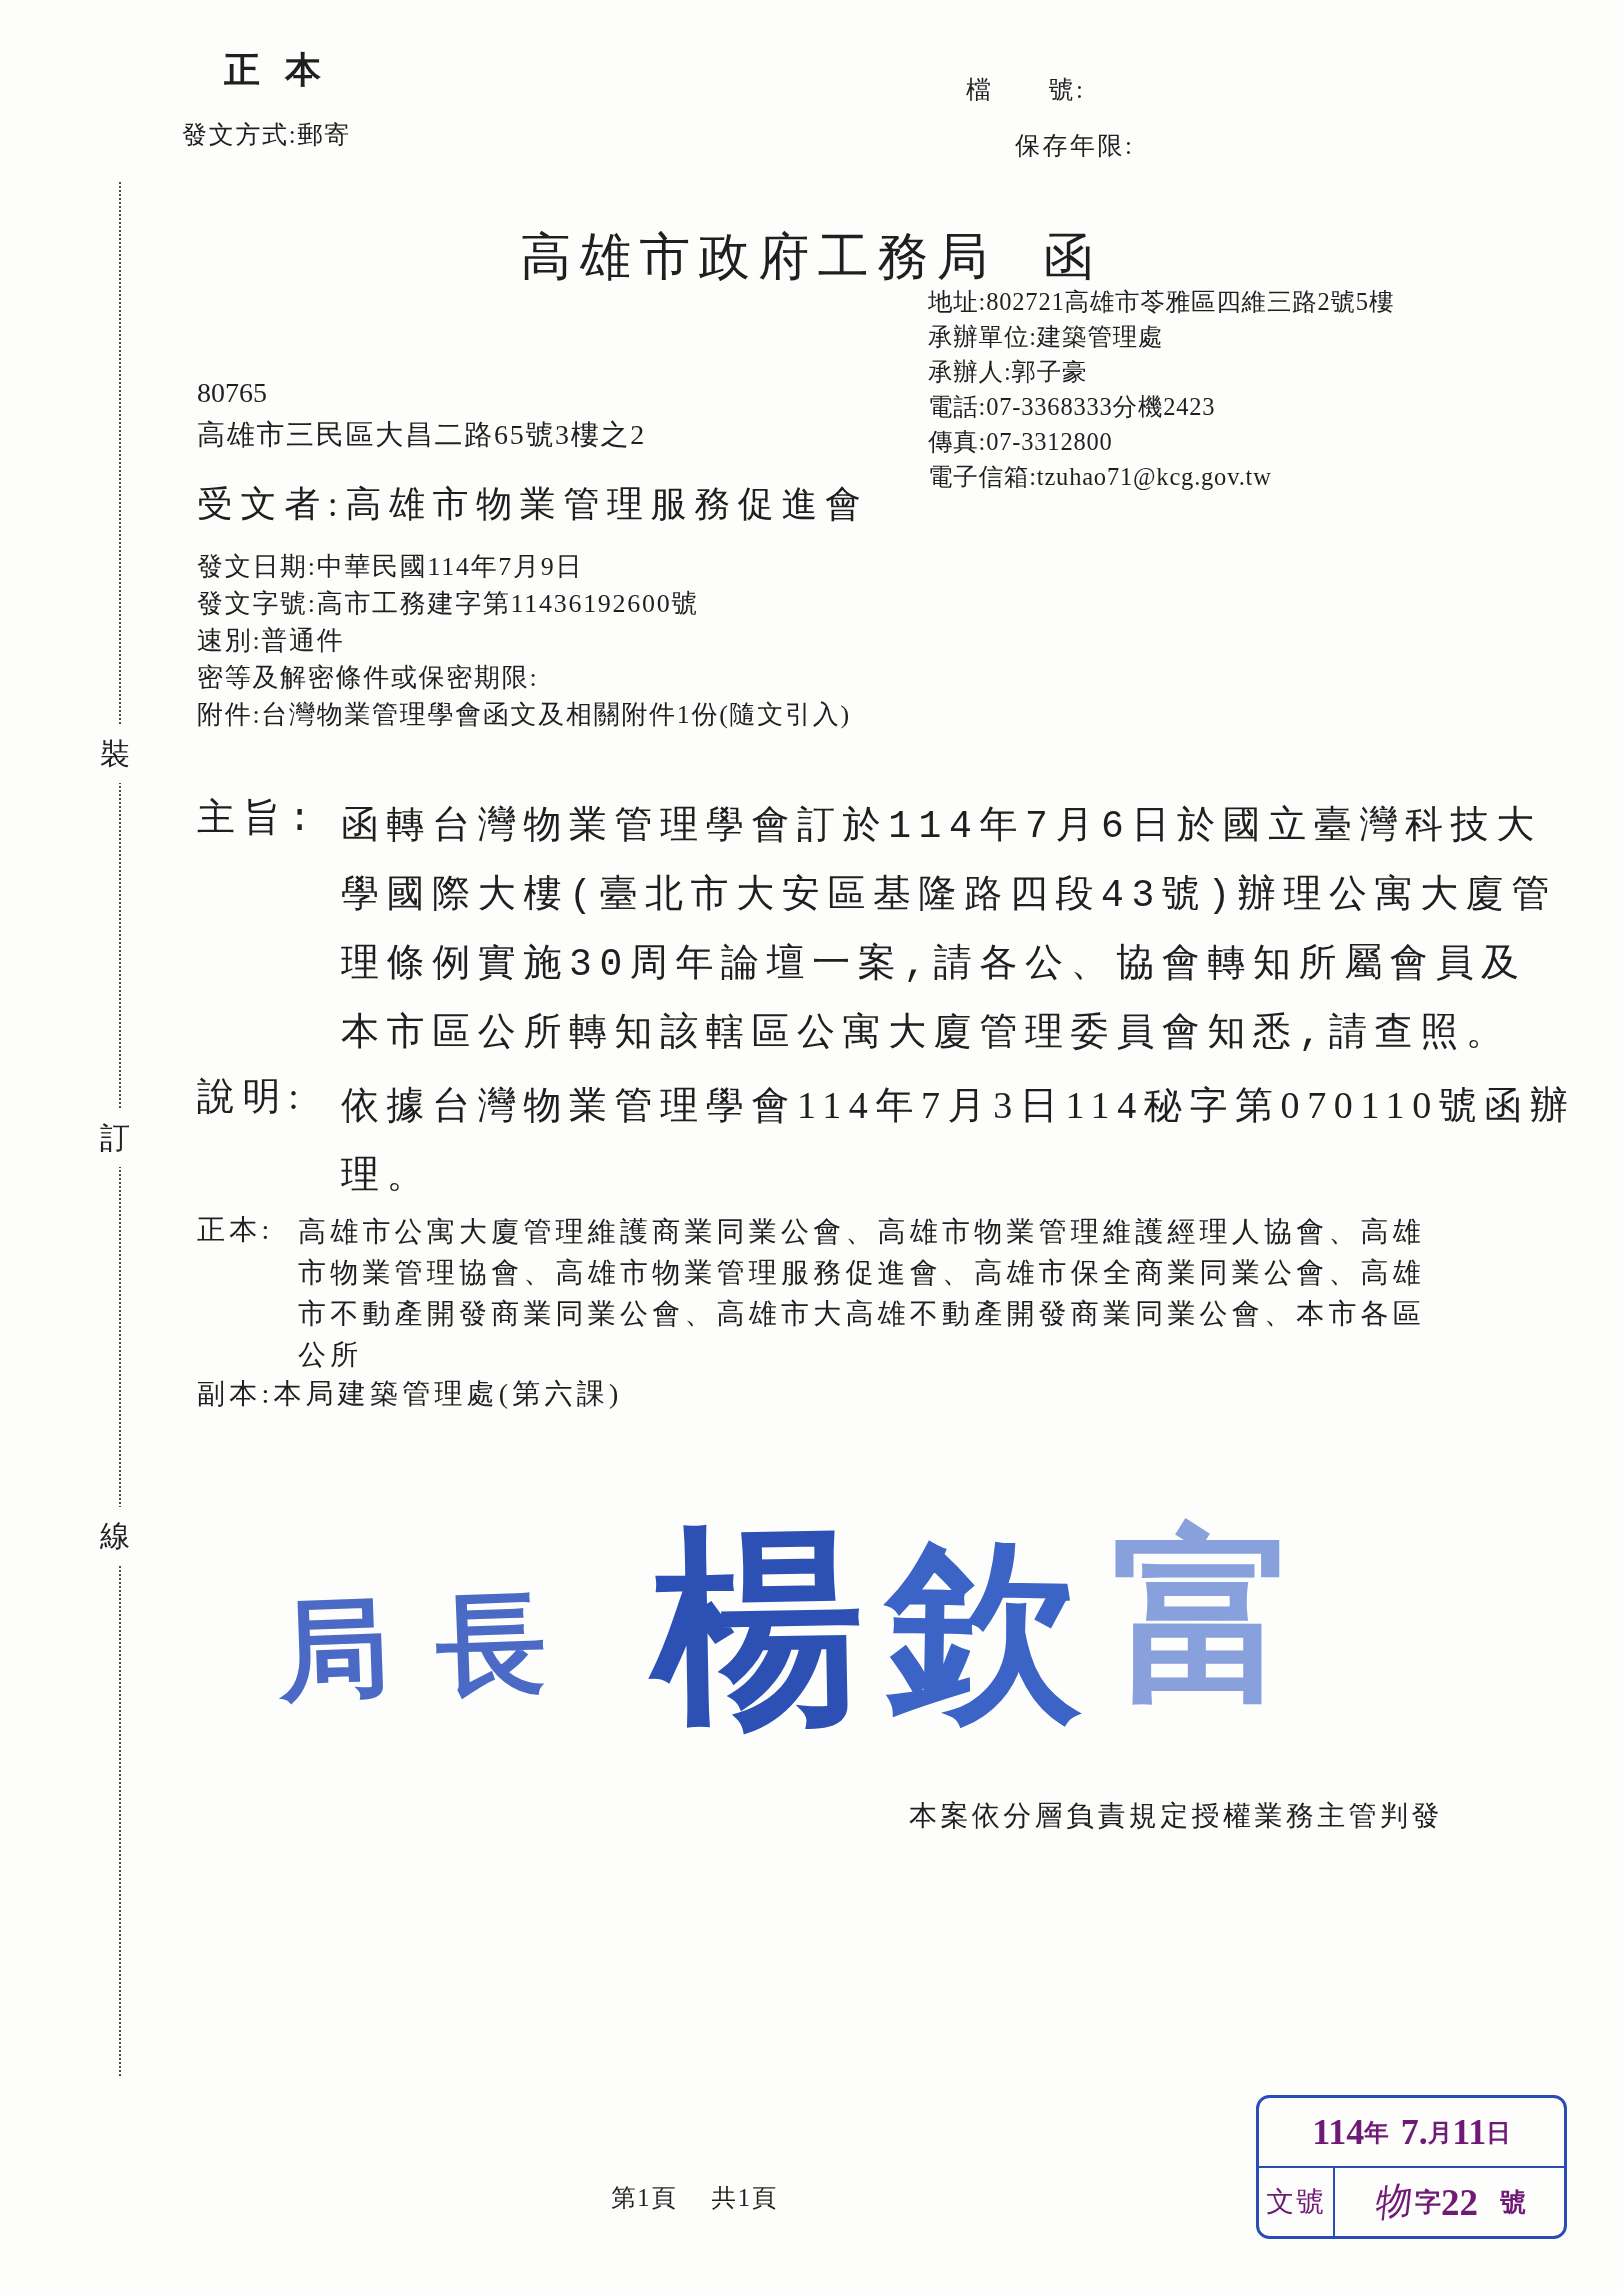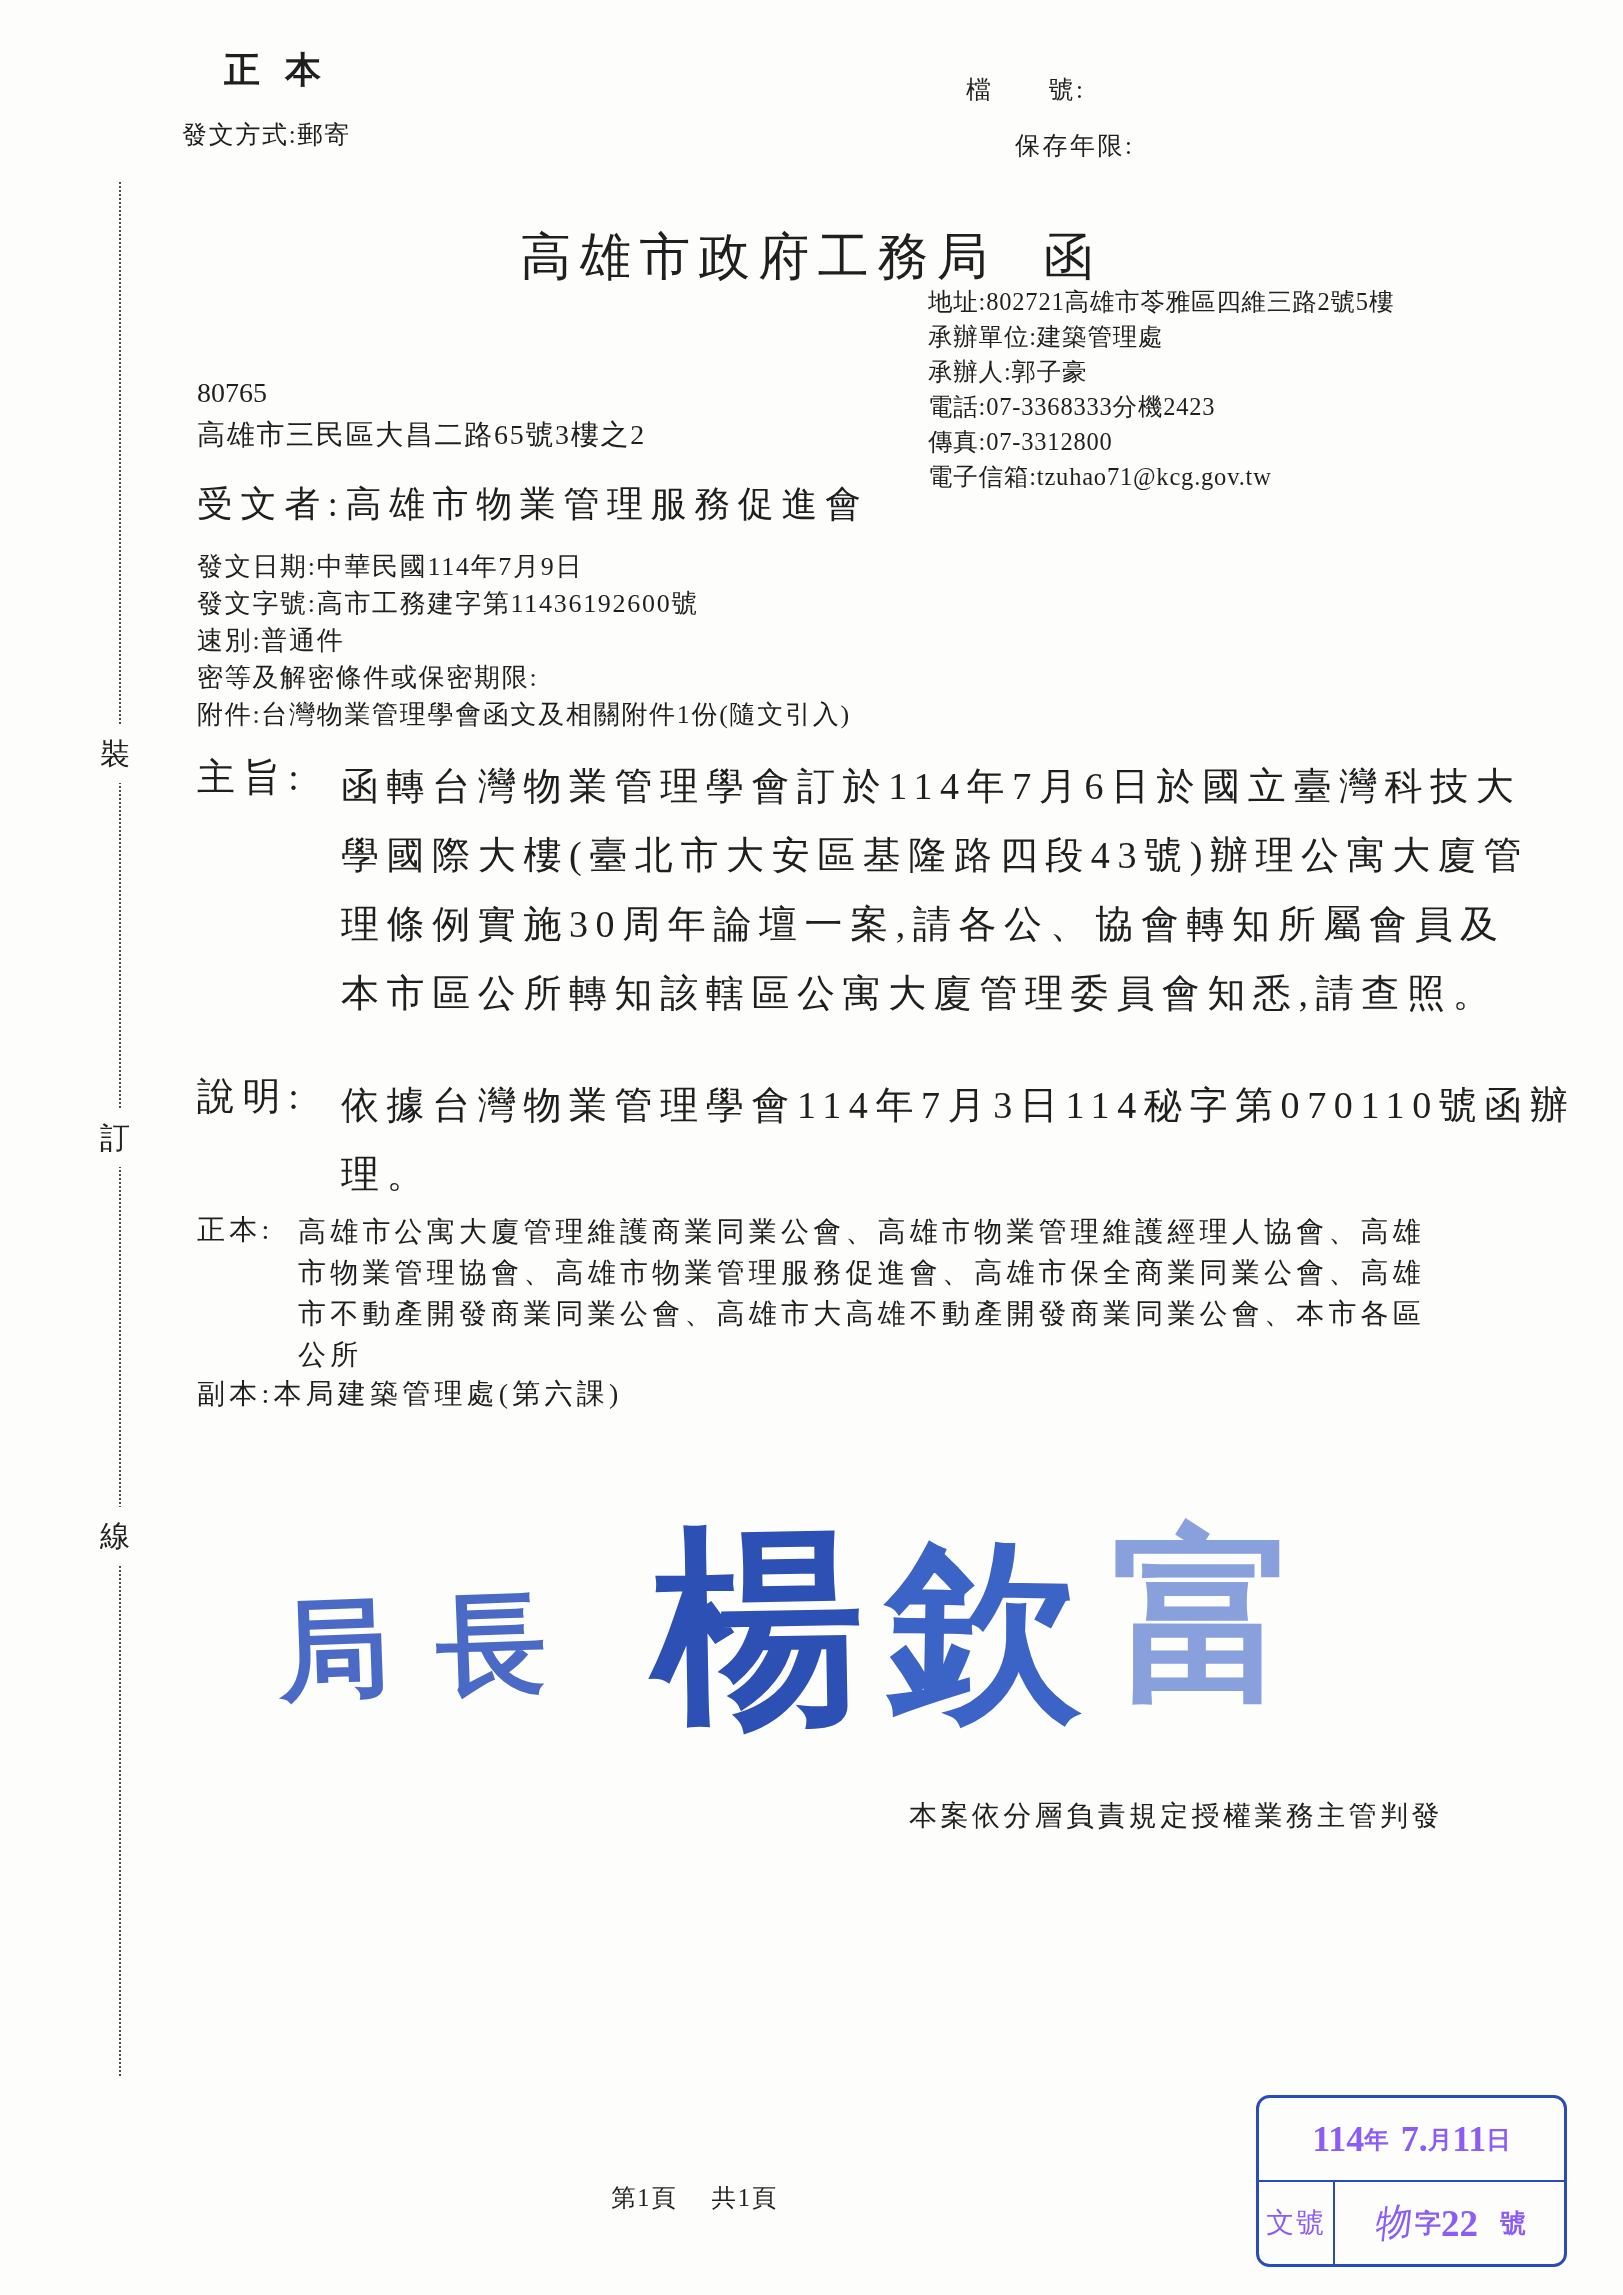--- a/index.html
+++ b/index.html
@@ -25,21 +25,21 @@
   
   .zip{left:197px;top:377px;font-size:28px;}
   .addr{left:197px;top:416px;font-size:28px;letter-spacing:1.7px;}
   .recipient{left:197px;top:480px;font-size:36px;letter-spacing:7.6px;}
   .meta{left:197px;top:548px;font-size:26px;line-height:37px;letter-spacing:1.7px;}
   
   .block{left:197px;font-size:38px;letter-spacing:7.6px;}
   .block .label{position:absolute;left:0;top:0;white-space:nowrap;}
   .block .content{margin-left:144px;}
   .block .content div{line-height:69px;white-space:nowrap;}
-  .subject{top:752px;}
+  .subject{top:792px;font-family:Liberation Mono, monospace;}
   .description{top:1035px;margin-top:36px;}
   
   .dist{left:197px;top:1211px;font-size:28px;letter-spacing:4.2px;}
   .dist .label{position:absolute;left:0;top:0;}
   .dist .content{margin-left:101px;}
   .dist .content div{line-height:41px;white-space:nowrap;}
   .cc{left:197px;top:1375px;font-size:28px;letter-spacing:4.2px;white-space:nowrap;}
   
   .signature{left:279px;top:1488px;display:flex;align-items:center;color:#3356bd;
              filter:blur(0.5px);white-space:nowrap;}
@@ -49,22 +49,22 @@
   .sig-name span{display:inline-block;}
   .sig-c1{font-size:211px;color:#2d50b4;transform:rotate(-1deg);}
   .sig-c2{font-size:196px;color:#3c63c6;margin-left:24px;margin-top:12px;transform:rotate(1deg);}
   .sig-c3{font-size:188px;color:#7490d6;margin-left:29px;margin-top:5px;opacity:.85;}
   
   .auth{left:909px;top:1797px;font-size:28px;letter-spacing:3.4px;}
   
   .page-footer{left:0;top:2181px;width:1389px;text-align:center;font-size:24.5px;letter-spacing:1.7px;}
   .page-footer .total{margin-left:34px;}
   
-  .stamp{left:1256px;top:2095px;width:311px;height:172px;
-         border:3.4px solid #2a4cb8;border-radius:13.5px;color:#8b5cf6;
+  .stamp{left:1256px;top:2095px;width:311px;height:144px;
+         border:3.4px solid #2a4cb8;border-radius:13.5px;color:#701a75;
          display:flex;flex-direction:column;filter:blur(0.3px);box-sizing:border-box;}
   .stamp-top{flex:1;display:flex;align-items:center;justify-content:center;
              border-bottom:2.5px solid #2a4cb8;font-weight:bold;}
   .stamp-top .num{font-size:36px;}
   .stamp-top .unit{font-size:24.5px;}
   .stamp-top .gap{display:inline-block;width:12px;}
   .stamp-bottom{flex:1;display:flex;align-items:stretch;}
   .stamp-cell-label{width:74px;display:flex;align-items:center;justify-content:center;
                     border-right:2.5px solid #2a4cb8;font-size:28px;letter-spacing:1.7px;}
   .stamp-cell-value{flex:1;display:flex;align-items:center;justify-content:center;font-weight:bold;}

